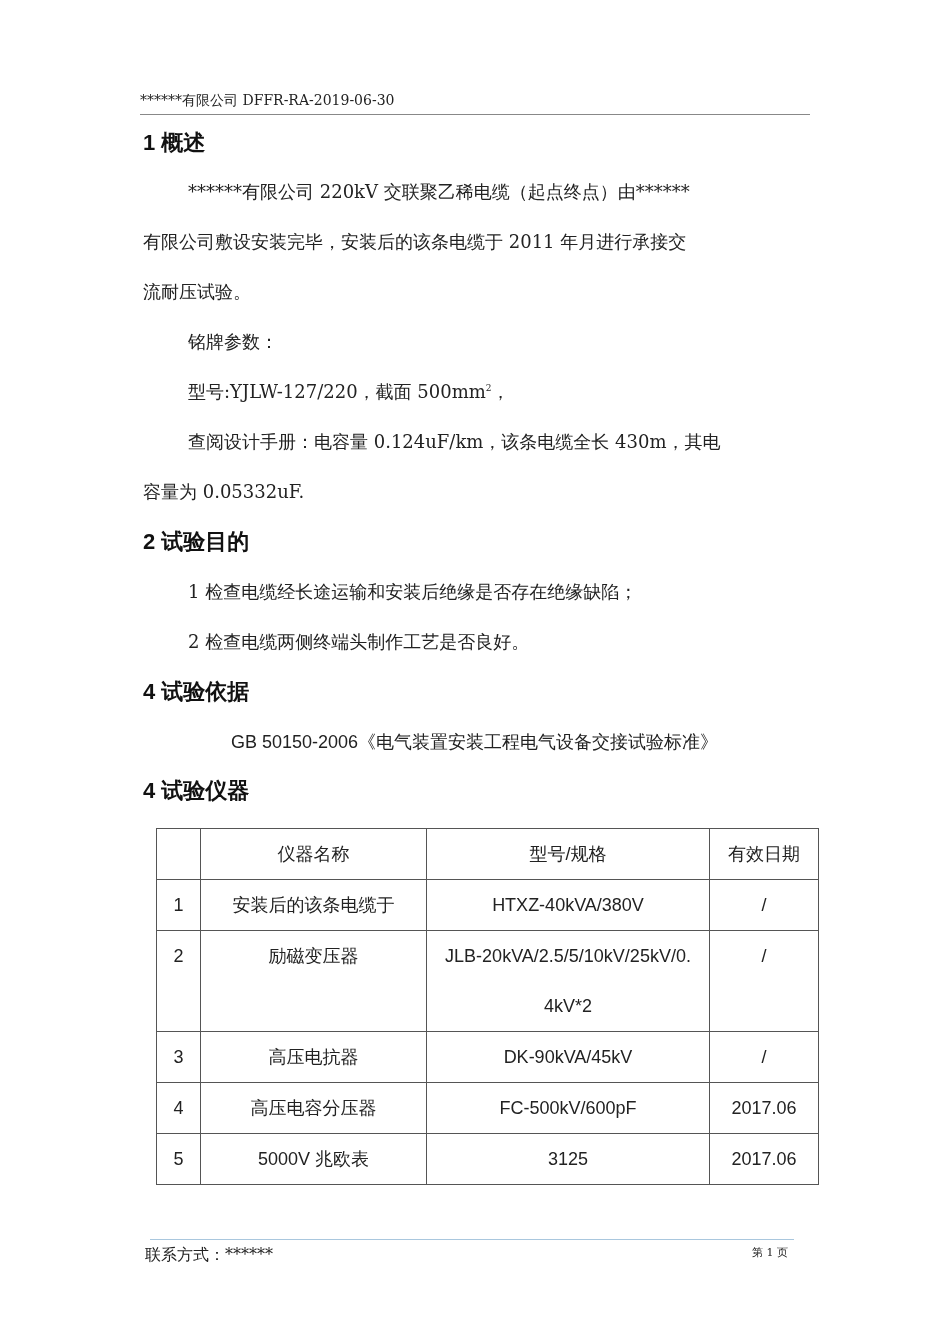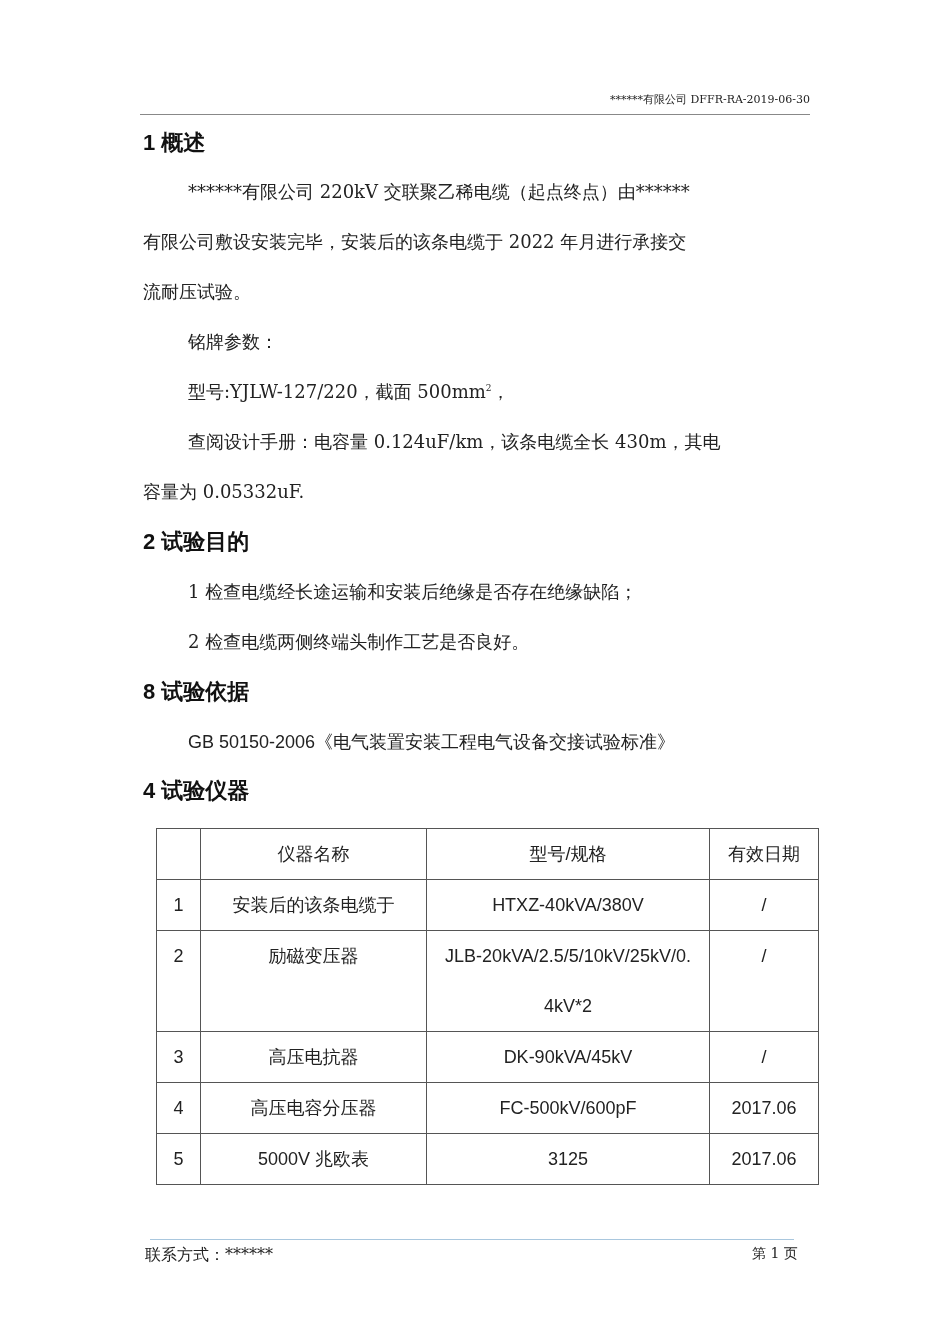--- a/index.html
+++ b/index.html
@@ -1,60 +1,60 @@
 <!DOCTYPE html>
 <html><head>
   <meta charset="utf-8">
   <style>
     html, body { margin: 0; padding: 0; background: #ffffff; }
     body { width: 950px; height: 1343px; position: relative; overflow: hidden; color: #1a1a1a; }
     .abs { position: absolute; }
     .serif { font-family: "DejaVu Serif", "Liberation Serif", serif; }
     .sans { font-family: "Liberation Sans", "DejaVu Sans", sans-serif; }
-    .header-text { left: 140px; width: 670px; top: 92px; text-align: right; font-size: 11px; color: #222; }
+    .header-text { left: 140px; width: 670px; top: 92px; text-align: left; font-size: 14px; color: #222; }
     .header-line { left: 140px; width: 670px; top: 114px; height: 0; border-top: 1.5px solid #888; }
     .h1 { left: 143px; font-size: 22px; font-weight: bold; color: #111; }
     .p { font-size: 18px; color: #222; white-space: nowrap; }
     .indent { left: 188px; }
     .flush { left: 143px; }
     sup { font-size: 9px; vertical-align: super; line-height: 0; }
     table.instr { position: absolute; left: 156px; top: 828px; border-collapse: collapse; padding-left: 13px; }
     table.instr td { border: 1.5px solid #555; text-align: center; font-size: 18px; color: #222; padding: 0; vertical-align: top; }
     table.instr td .cell { padding-top: 12px; line-height: 50px; margin-top: -12px; }
     .c0 { width: 43px; }
     .c1 { width: 225px; }
     .c2 { width: 282px; }
     .c3 { width: 108px; }
     .footer-line { left: 150px; width: 644px; top: 1239px; height: 0; border-top: 1.5px solid #a9c7de; }
     .footer-left { left: 145px; top: 1245px; font-size: 16px; color: #222; }
-    .footer-right { left: 752px; top: 1245px; font-size: 14px; color: #222; }
+    .footer-right { left: 752px; top: 1245px; font-size: 11px; color: #222; }
   </style>
 </head>
 <body>
 
 <div class="abs header-text serif">******有限公司 DFFR-RA-2019-06-30</div>
 <div class="abs header-line"></div>
 
 <div class="abs h1 sans" style="top:128px;">1  概述</div>
 <div class="abs p serif indent" style="top:180px;">******有限公司 220kV 交联聚乙稀电缆（起点终点）由******</div>
-<div class="abs p serif flush" style="top:230px;">有限公司敷设安装完毕，安装后的该条电缆于 2022 年月进行承接交</div>
+<div class="abs p serif flush" style="top:230px;">有限公司敷设安装完毕，安装后的该条电缆于 2011 年月进行承接交</div>
 <div class="abs p serif flush" style="top:280px;">流耐压试验。</div>
 <div class="abs p serif indent" style="top:330px;">铭牌参数：</div>
 <div class="abs p serif indent" style="top:380px;">
   <span>型号:YJLW-127/220，截面 500mm</span><sup>2</sup><span>，</span>
 </div>
 <div class="abs p serif indent" style="top:430px;">查阅设计手册：电容量 0.124uF/km，该条电缆全长 430m，其电</div>
 <div class="abs p serif flush" style="top:480px;">容量为 0.05332uF.</div>
 
 <div class="abs h1 sans" style="top:527px;">2  试验目的</div>
 <div class="abs p serif indent" style="top:580px;">1 检查电缆经长途运输和安装后绝缘是否存在绝缘缺陷；</div>
 <div class="abs p serif indent" style="top:630px;">2 检查电缆两侧终端头制作工艺是否良好。</div>
 
-<div class="abs h1 sans" style="top:677px;">8  试验依据</div>
-<div class="abs p sans indent" style="top:730px;">GB 50150-2006《电气装置安装工程电气设备交接试验标准》</div>
+<div class="abs h1 sans" style="top:677px;">4  试验依据</div>
+<div class="abs p sans indent" style="top:730px;margin-left:43px;">GB 50150-2006《电气装置安装工程电气设备交接试验标准》</div>
 
 <div class="abs h1 sans" style="top:776px;">4  试验仪器</div>
 
 <table class="instr sans">
   <tbody>
       <tr style="height:50px;">
     <td class="c0">
           <div class="cell"></div>
         </td>
     <td class="c1">

